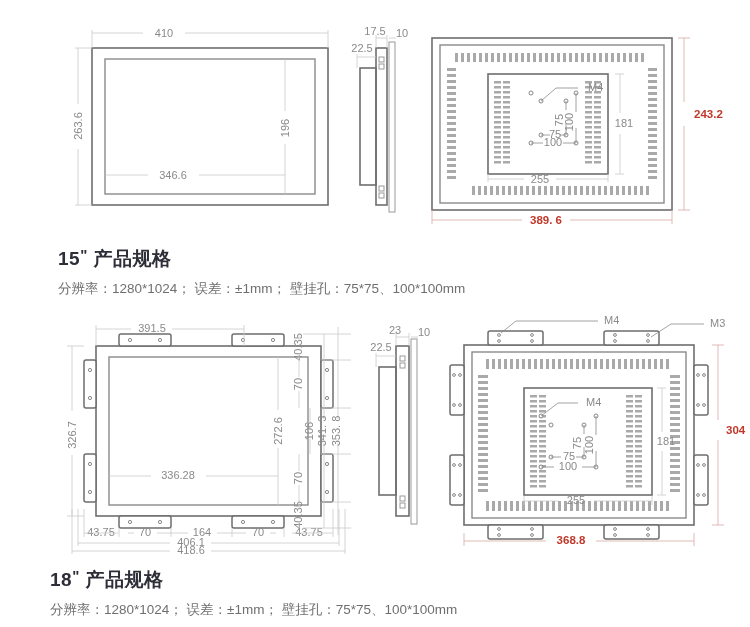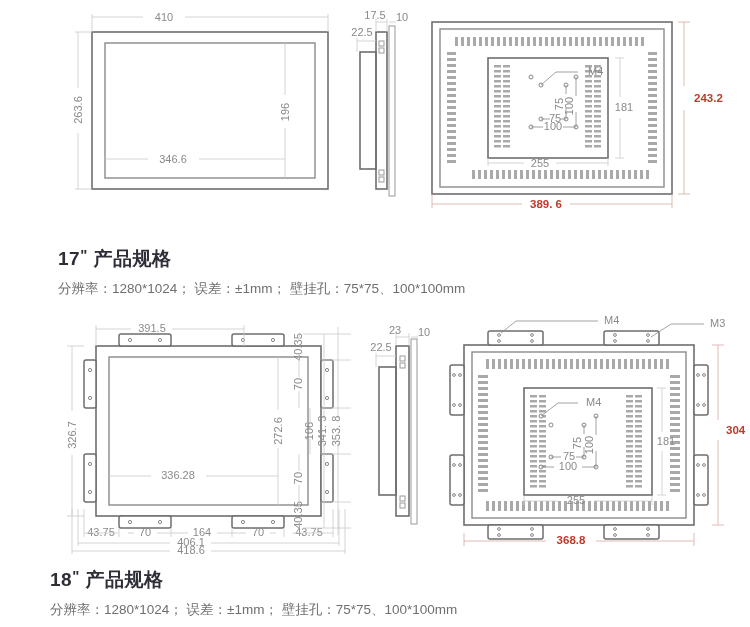--- a/index.html
+++ b/index.html
@@ -20,21 +20,21 @@
   .ld{stroke:#8a8a8a;stroke-width:.8;fill:none;}
   .vent{fill:#a9a9a9;}
   .hole{fill:#ffffff;stroke:#7a7a7a;stroke-width:.9;}
   .brk{fill:#ffffff;stroke:#6e6e6e;stroke-width:1.5;}
 </style>
 </head>
 <body>
 
 <div class="stage">
 
-  <div class="dwg" style="left:0;top:0;width:750px;height:225px;">
+  <div class="dwg" style="left:0;top:16px;width:750px;height:225px;">
     <svg width="750" height="225" viewBox="0 0 750 225">
 
       <g>
         <rect class="ol" x="92" y="32" width="236" height="157"></rect>
         <rect class="in" x="105" y="43" width="210" height="135"></rect>
 
         <line class="dim" x1="92" y1="17" x2="143" y2="17"></line>
         <line class="dim" x1="185" y1="17" x2="328" y2="17"></line>
         <line class="dim" x1="92" y1="14" x2="92" y2="32"></line>
         <line class="dim" x1="328" y1="14" x2="328" y2="32"></line>
@@ -313,21 +313,21 @@
         <line class="dimr" x1="684" y1="22" x2="684" y2="86"></line>
         <line class="dimr" x1="684" y1="110" x2="684" y2="194"></line>
         <line class="dimr" x1="678" y1="22" x2="690" y2="22"></line>
         <line class="dimr" x1="678" y1="194" x2="690" y2="194"></line>
         <text class="red" x="694" y="102">243.2</text>
       </g>
     </svg>
   </div>
 
   <div class="hd" style="left:58px;top:246px;">
-    <span>17</span><span class="q">"</span>
+    <span>15</span><span class="q">"</span>
     <span>产品规格</span>
   </div>
   <div class="spec" style="left:58px;top:280px;">分辨率：1280*1024；  误差：±1mm；  壁挂孔：75*75、100*100mm</div>
 
   <div class="dwg" style="left:6px;top:315px;width:750px;height:240px;">
     <svg width="750" height="240" viewBox="0 0 750 240">
 
       <g>
         <rect class="ol" x="90" y="31" width="225" height="170"></rect>
         <rect class="in" x="103" y="42" width="199" height="148"></rect>

